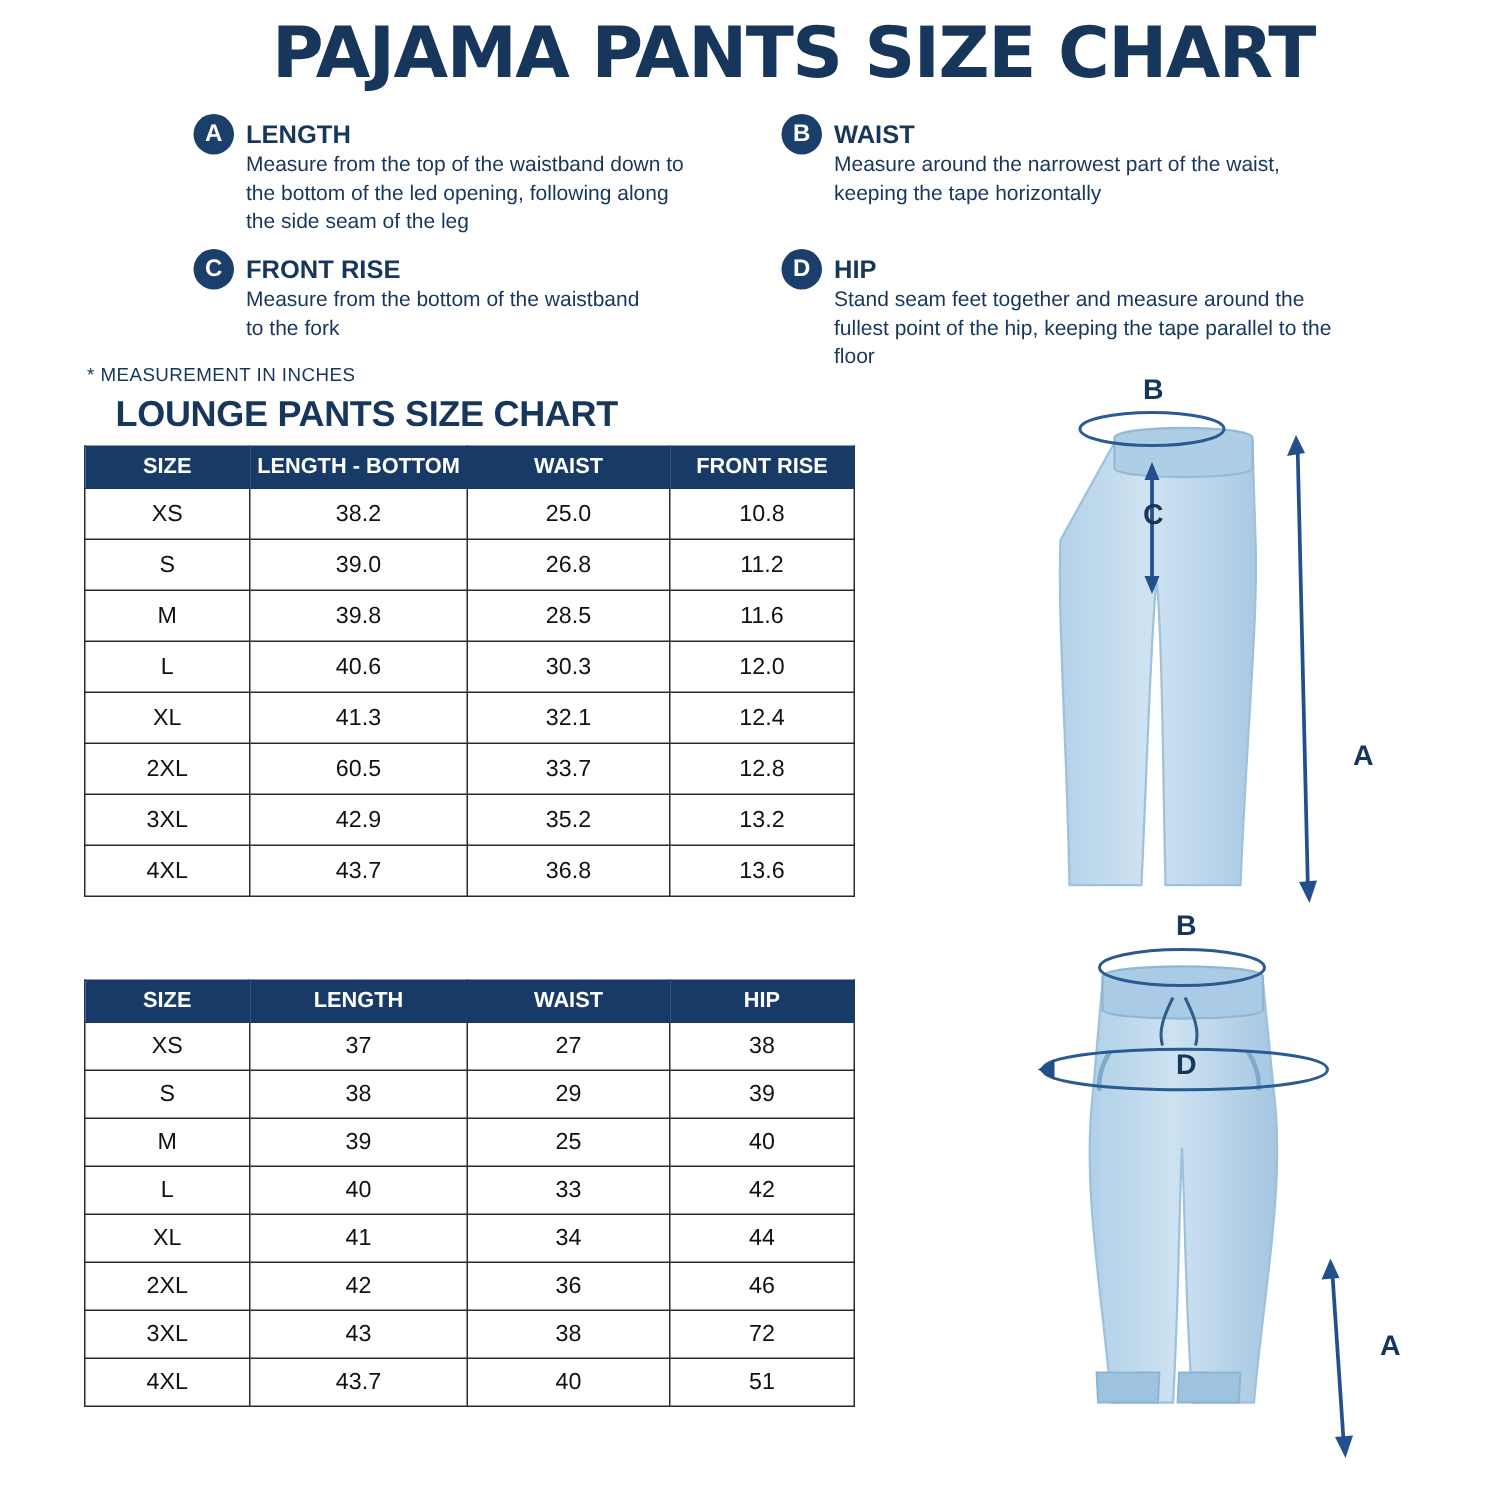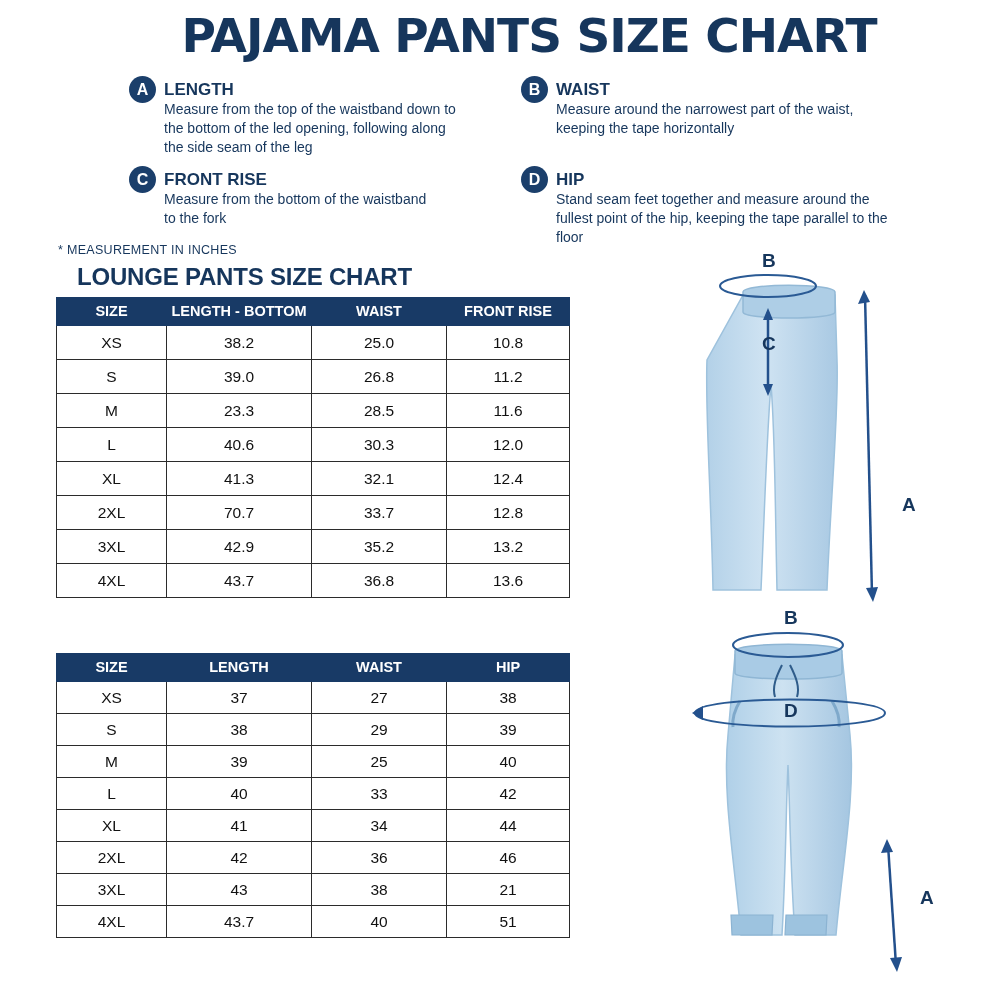--- a/index.html
+++ b/index.html
@@ -190,39 +190,39 @@
         <td>10.8</td>
       </tr>
       <tr>
         <td>S</td>
         <td>39.0</td>
         <td>26.8</td>
         <td>11.2</td>
       </tr>
       <tr>
         <td>M</td>
-        <td>23.3</td>
+        <td>39.8</td>
         <td>28.5</td>
         <td>11.6</td>
       </tr>
       <tr>
         <td>L</td>
         <td>40.6</td>
         <td>30.3</td>
         <td>12.0</td>
       </tr>
       <tr>
         <td>XL</td>
         <td>41.3</td>
         <td>32.1</td>
         <td>12.4</td>
       </tr>
       <tr>
         <td>2XL</td>
-        <td>70.7</td>
+        <td>60.5</td>
         <td>33.7</td>
         <td>12.8</td>
       </tr>
       <tr>
         <td>3XL</td>
         <td>42.9</td>
         <td>35.2</td>
         <td>13.2</td>
       </tr>
       <tr>
@@ -283,21 +283,21 @@
       <tr>
         <td>2XL</td>
         <td>42</td>
         <td>36</td>
         <td>46</td>
       </tr>
       <tr>
         <td>3XL</td>
         <td>43</td>
         <td>38</td>
-        <td>21</td>
+        <td>72</td>
       </tr>
       <tr>
         <td>4XL</td>
         <td>43.7</td>
         <td>40</td>
         <td>51</td>
       </tr>
     </tbody>
   </table>
 

